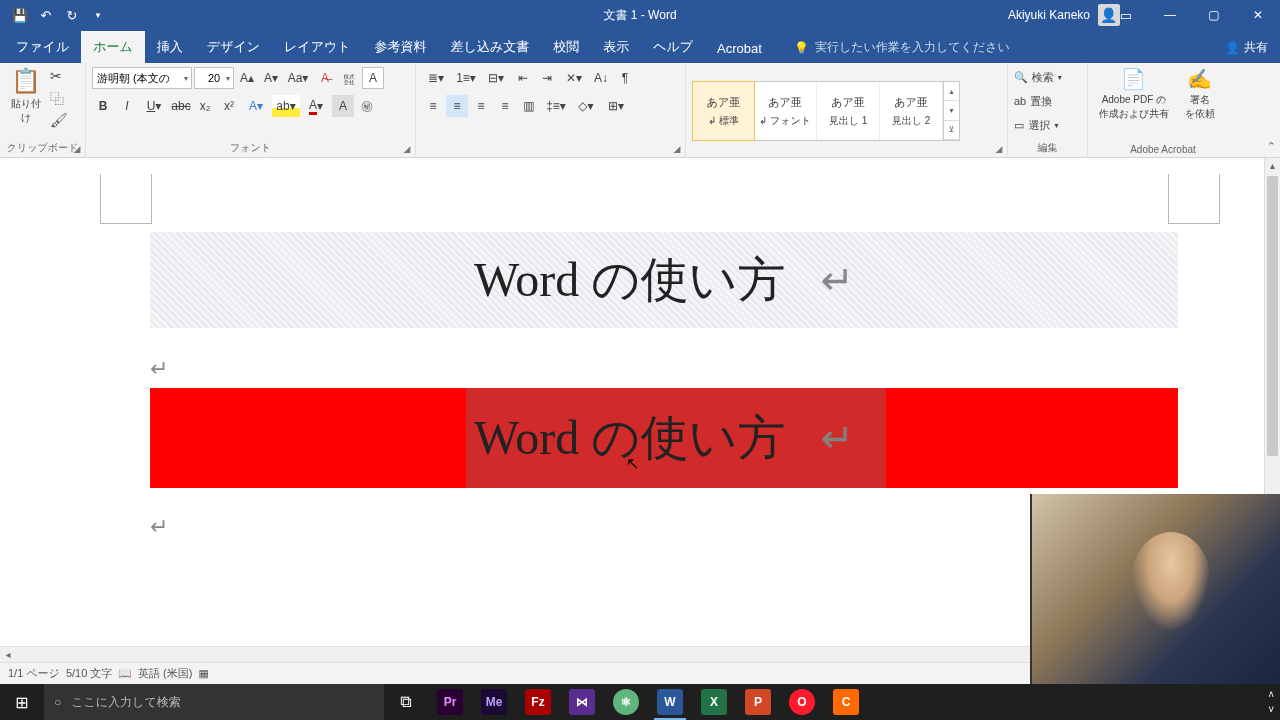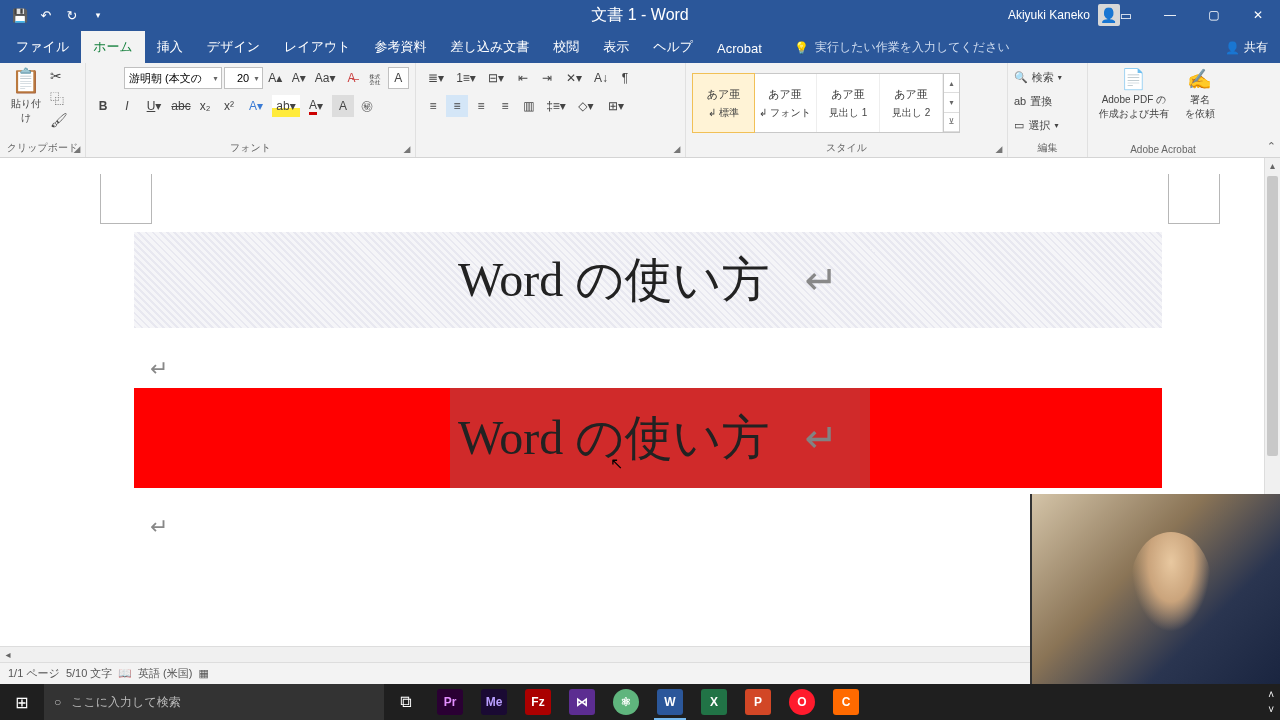--- a/index.html
+++ b/index.html
@@ -1,21 +1,21 @@
 <!DOCTYPE html>
 <html><head>
 <meta charset="utf-8">
 <style>
 * { margin: 0; padding: 0; box-sizing: border-box; font-family: "Segoe UI", "Meiryo", sans-serif; }
 body { width: 1280px; height: 720px; overflow: hidden; background: #fff; position: relative; }
 
 .titlebar { height: 30px; background: #2b579a; color: #fff; display: flex; align-items: center; font-size: 12px; position: relative; }
 .titlebar .qat { display: flex; align-items: center; gap: 2px; padding-left: 8px; }
 .titlebar .qat-btn { width: 24px; height: 24px; display: flex; align-items: center; justify-content: center; font-size: 13px; cursor: default; }
-.titlebar .title { position: absolute; left: 50%; transform: translateX(-50%); font-size: 16px; }
+.titlebar .title { position: absolute; left: 50%; transform: translateX(-50%); font-size: 12px; }
 .titlebar .user { position: absolute; right: 160px; display: flex; align-items: center; gap: 8px; font-size: 12px; }
 .titlebar .avatar { width: 22px; height: 22px; background: #d8d8d8; border-radius: 2px; display:flex;align-items:center;justify-content:center;color:#666;font-size:14px;}
 .titlebar .win-controls { position: absolute; right: 0; display: flex; }
 .titlebar .win-btn { width: 44px; height: 30px; display: flex; align-items: center; justify-content: center; font-size: 12px; }
 .titlebar .ribbonmode { width: 44px; height: 30px; display:flex;align-items:center;justify-content:center;font-size:13px;}
 
 .tabs { height: 33px; background: #2b579a; display: flex; align-items: flex-end; padding-left: 4px; position: relative; }
 .tab { padding: 7px 12px; color: #fff; font-size: 13px; cursor: default; }
 .tab.file { background: #2b579a; }
 .tab.active { background: #f3f3f3; color: #15803d; }
@@ -29,21 +29,21 @@
 .dialog-launcher { position:absolute; bottom:2px; right:2px; font-size:9px; color:#777; width:12px;height:12px;display:flex;align-items:center;justify-content:center;}
 
 .clipboard-body { display:flex; align-items:flex-start; }
 .paste-big { width:40px; text-align:center; font-size:10px; color:#444; }
 .paste-big .icon { font-size:24px; display:block; margin-bottom:2px; }
 .clip-side { display:flex;flex-direction:column; gap:4px; margin-left:4px; font-size:14px;color:#444;}
 .clip-side span{height:18px;display:flex;align-items:center;}
 
 .font-body { display:flex; flex-direction:column; gap:6px; }
 .font-row { display:flex; align-items:center; gap:2px; }
-.font-name { width:100px; height:22px; border:1px solid #c0c0c0; background:#fff; font-size:11px; padding:0 4px; display:flex;align-items:center;position:relative;margin-left:32px;}
+.font-name { width:100px; height:22px; border:1px solid #c0c0c0; background:#fff; font-size:11px; padding:0 4px; display:flex;align-items:center;position:relative;}
 .font-name .dd{position:absolute;right:3px;font-size:8px;color:#666;}
 .font-size { width:40px; height:22px; border:1px solid #c0c0c0; background:#fff; font-size:11px; display:flex;align-items:center;justify-content:center;position:relative;}
 .font-size .dd{position:absolute;right:3px;font-size:8px;color:#666;}
 .rb { width:22px; height:22px; display:flex;align-items:center;justify-content:center; font-size:12px; color:#444; cursor:default; }
 .rb.box{border:1px solid #c0c0c0;background:#fff;}
 .rb.wide{width:28px;}
 
 .para-body { display:flex;flex-direction:column;gap:6px;}
 .para-row{display:flex;align-items:center;gap:2px;}
 
@@ -67,21 +67,21 @@
 .doc-area { position: absolute; top: 158px; left: 0; right: 0; bottom: 52px; background: #fff; overflow:hidden;}
 .page-canvas { position:relative; margin: 0 auto; background:#fff; width:1236px; height:100%; }
 .page-corner{position:absolute;border:1px solid #b7b7b7;width:50px;height:50px;}
 .corner-tl{top:16px;left:78px;border-right:none;border-bottom:none;border-top:none;}
 .corner-tl::after{content:"";position:absolute;left:0;bottom:0;width:50px;border-bottom:1px solid #b7b7b7;}
 .corner-tl::before{content:"";position:absolute;left:50px;top:0;height:50px;border-left:1px solid #b7b7b7;}
 .corner-tr{top:16px;right:38px;border-left:none;border-bottom:none;border-top:none;}
 .corner-tr::after{content:"";position:absolute;right:0;bottom:0;width:50px;border-bottom:1px solid #b7b7b7;}
 .corner-tr::before{content:"";position:absolute;right:50px;top:0;height:50px;border-right:1px solid #b7b7b7;}
 
-.text-block { position:absolute; left:112px; width:1028px;gap:29px; }
+.text-block { position:absolute; left:128px; width:1028px;gap:29px; }
 .block1 { top:74px; height:96px; background:repeating-linear-gradient(45deg,#e8e8f0,#e8e8f0 2px,#f5f5f8 2px,#f5f5f8 5px); display:flex;align-items:center;justify-content:center;}
 .doc-text { font-family: "Yu Mincho","MS Mincho",serif; font-size:48px; color:#222; }
 .pilcrow{color:#888;font-size:40px;margin-left:6px;}
 .para-mark{position:absolute;left:128px;font-size:22px;color:#888;}
 .pm1{top:198px;}
 .block2 { top:230px; height:100px; background:#ff0000; display:flex;align-items:center;justify-content:center;}
 .block2 .selection{position:absolute;left:316px;top:0;width:420px;height:100%;background:rgba(120,120,120,0.35);}
 .block2 .doc-text{position:relative;z-index:2;}
 .pm2{top:356px;}
 .cursor-pointer{position:absolute;font-size:16px;color:#000;z-index:5;}
@@ -257,21 +257,20 @@
             <div class="preview">あア亜</div>
             <div>見出し 2</div>
           </div>
         <div class="gallery-scroll">
           <div>▴</div>
           <div>▾</div>
           <div>⊻</div>
         </div>
       </div>
     </div>
-    <div class="group-label">スタイル</div>
     <div class="dialog-launcher">◢</div>
   </div>
 
   <div class="group" style="width:80px;">
     <div class="group-body">
         <div class="edit-body">
       <div class="edit-item">
             <span>🔍</span>
             <span>検索</span>
             <span style="font-size:8px;">▾</span>

